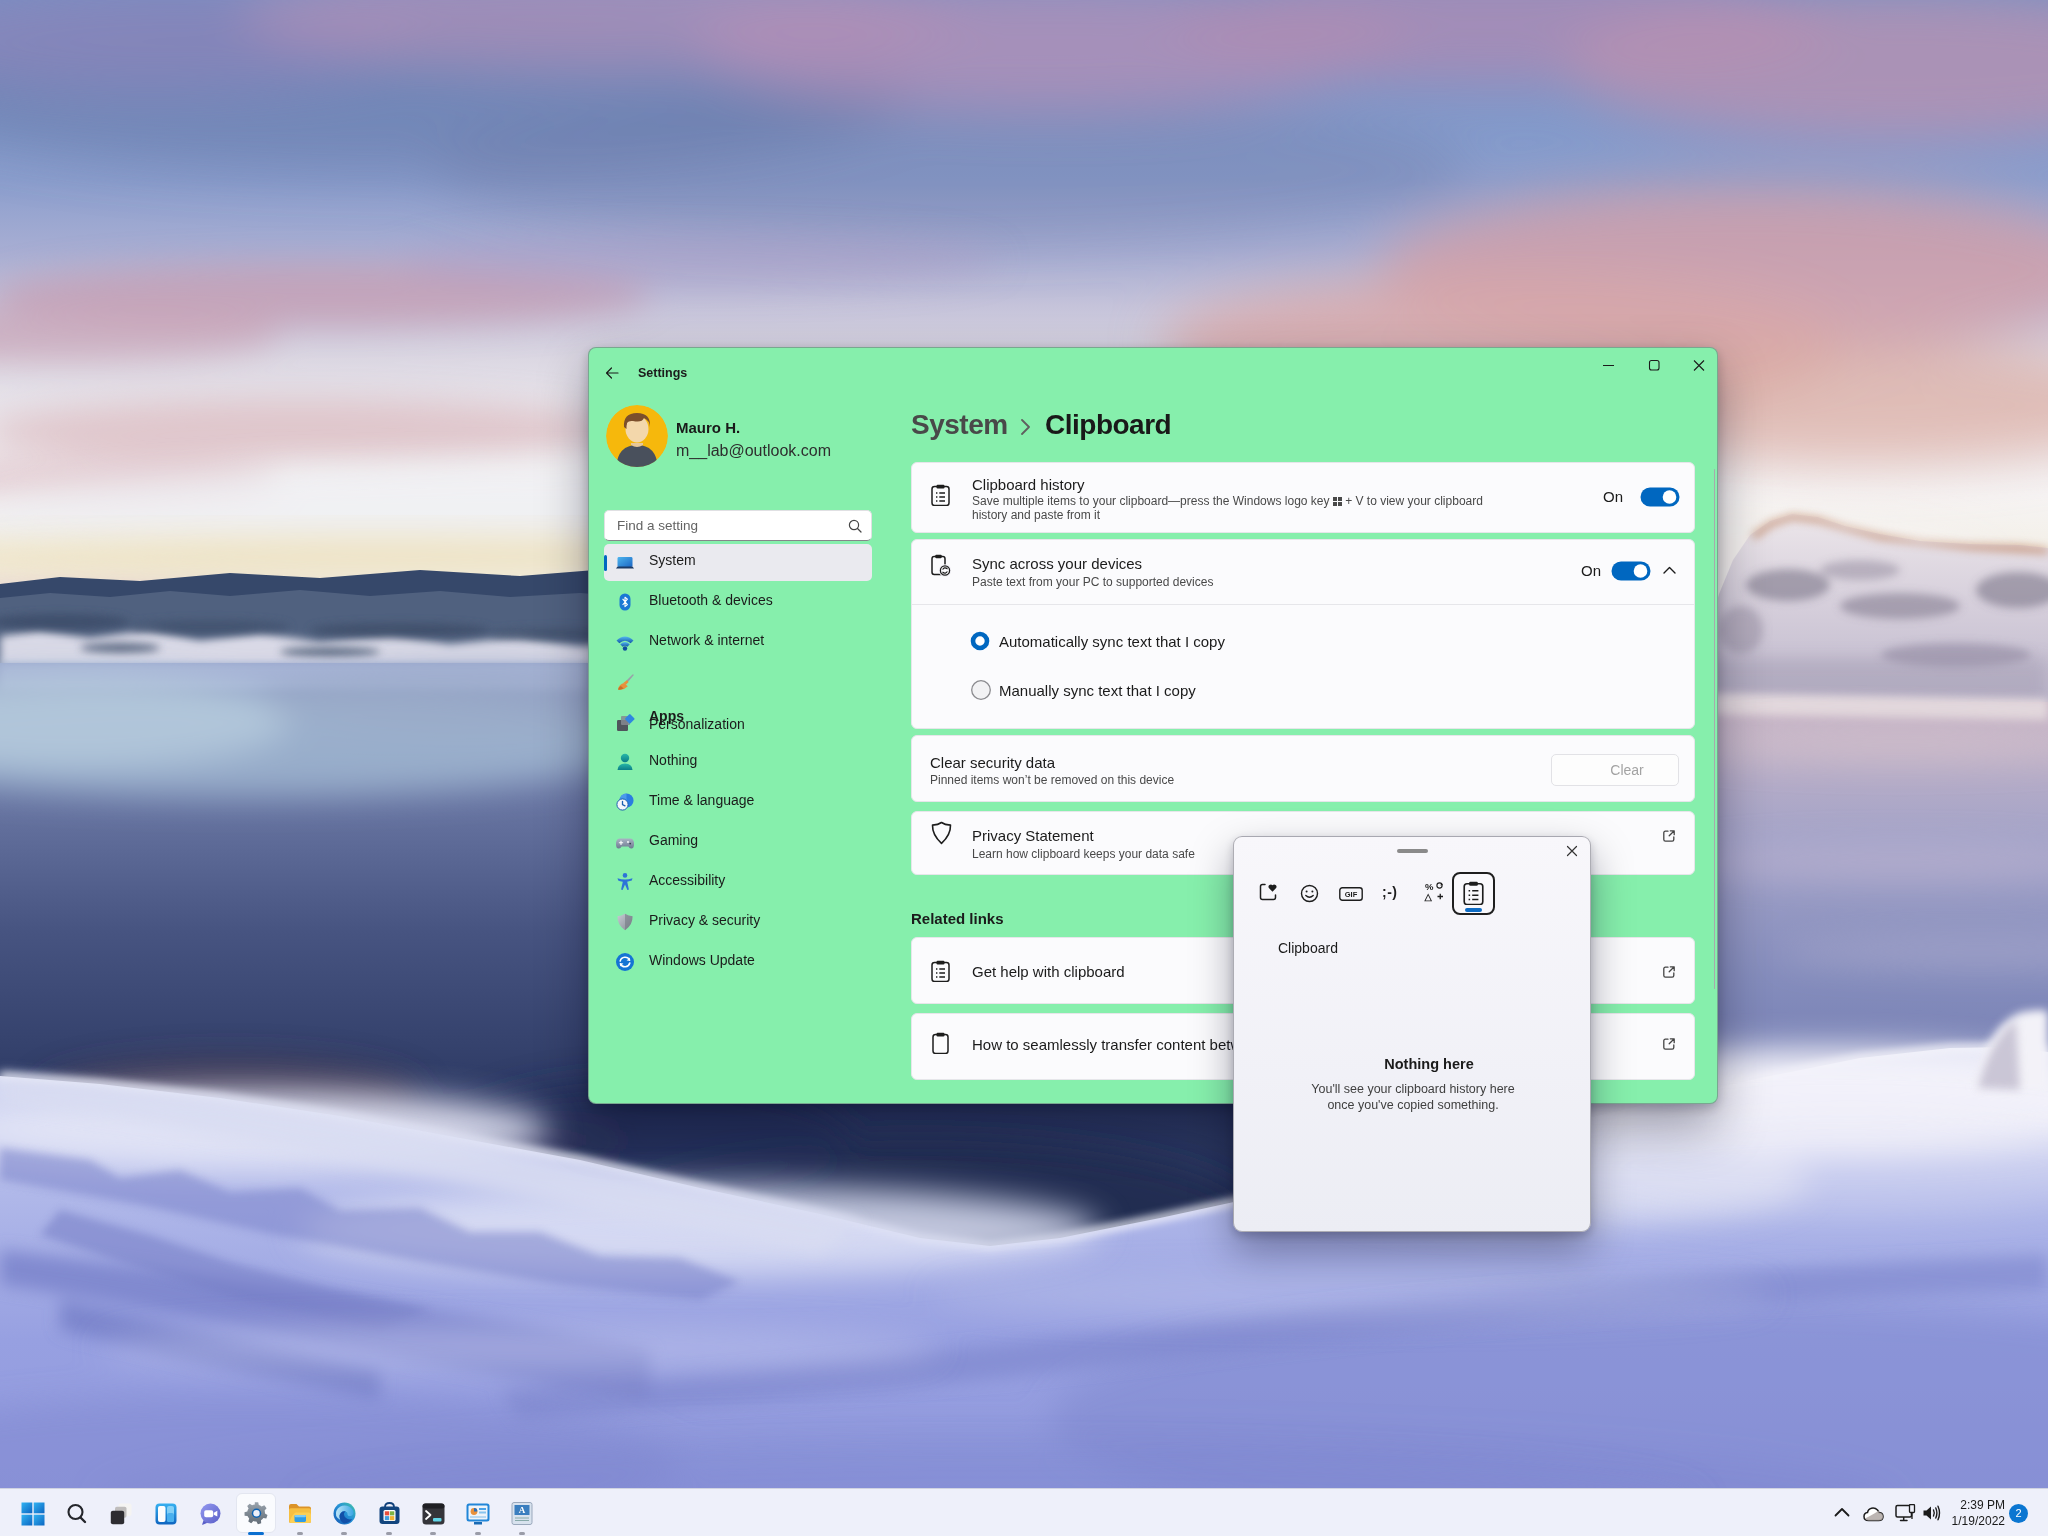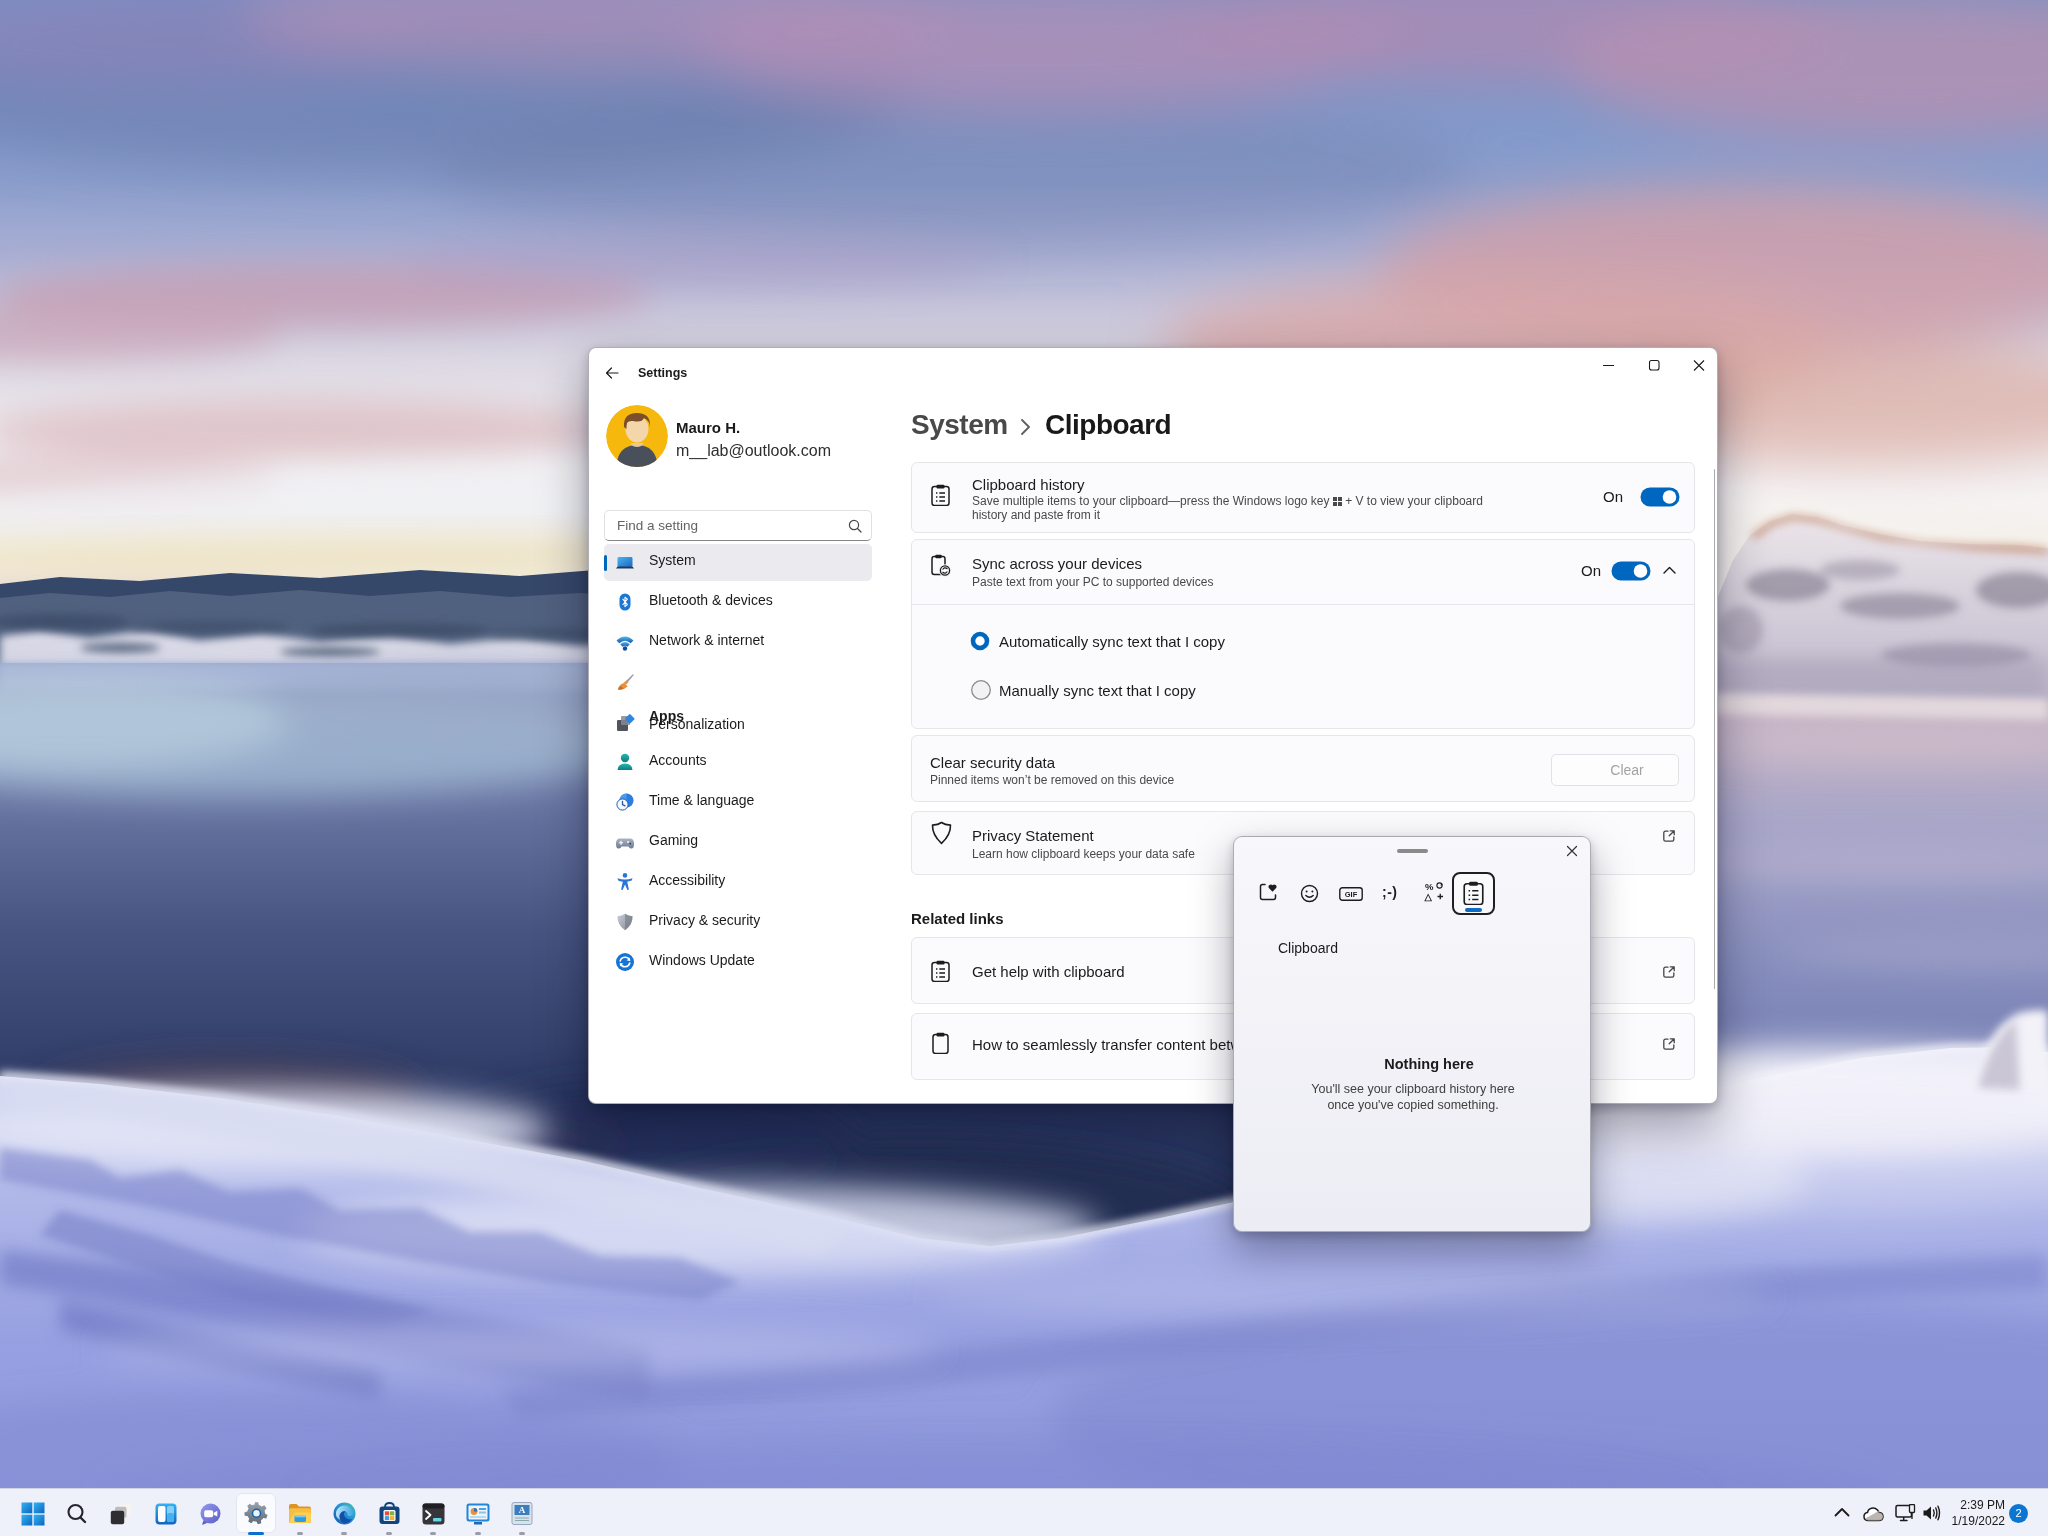--- a/index.html
+++ b/index.html
@@ -189,21 +189,21 @@
 
 <g filter="url(#b16)">
 <ellipse cx="250" cy="1465" rx="430" ry="70" fill="#7f88cf" opacity="0.5"></ellipse>
 <ellipse cx="1000" cy="1505" rx="700" ry="55" fill="#7f88cf" opacity="0.3"></ellipse>
 <ellipse cx="520" cy="1348" rx="420" ry="22" fill="#c3c8ee" opacity="0.5"></ellipse>
 <ellipse cx="1350" cy="1295" rx="420" ry="22" fill="#bfc5ec" opacity="0.4"></ellipse>
 <ellipse cx="1850" cy="1165" rx="300" ry="50" fill="#e6e6f6" opacity="0.35"></ellipse>
 </g>
 </svg>
 
-<div class="abs" id="win" style="left:588px;top:347px;width:1130px;height:757px;background:#ffffff;border:1px solid rgba(110,110,120,0.55);border-radius:8px;box-shadow:0 22px 50px rgba(0,0,30,0.38), 0 4px 12px rgba(0,0,30,0.22);overflow:hidden;">
+<div class="abs" id="win" style="left:588px;top:347px;width:1130px;height:757px;background:#86efac;border:1px solid rgba(110,110,120,0.55);border-radius:8px;box-shadow:0 22px 50px rgba(0,0,30,0.38), 0 4px 12px rgba(0,0,30,0.22);overflow:hidden;">
 
   <svg class="abs" style="left:16px;top:18px" width="14" height="14" viewBox="0 0 14 14">
         <path d="M13 7 H1.5 M1.5 7 L6.5 2 M1.5 7 L6.5 12" stroke="#1b1b1b" stroke-width="1.2" fill="none" stroke-linecap="round" stroke-linejoin="round"></path>
       </svg>
   <div class="abs" style="left:49px;top:18px;font-size:12.5px;font-weight:bold;color:#1b1b1b;">Settings</div>
 
   <svg class="abs" style="left:1008px;top:10px" width="110" height="15" viewBox="0 0 110 15">
     <path d="M6 7.5 H17" stroke="#1b1b1b" stroke-width="1.1"></path>
     <rect x="52.5" y="2.5" width="9.5" height="9.5" rx="2" stroke="#1b1b1b" stroke-width="1.1" fill="none"></rect>
     <path d="M97 2.5 L107 12.5 M107 2.5 L97 12.5" stroke="#1b1b1b" stroke-width="1.1"></path>
@@ -235,21 +235,21 @@
         </svg>
   </div>
 
   <div class="abs" style="left:15px;top:196px;width:268px;height:37px;background:#eaeaef;border-radius:5px;"></div>
   <div class="abs" style="left:15px;top:206.5px;width:3px;height:16px;background:#0067c0;border-radius:2px;"></div>
   <div class="nav-label" style="top:204px;">System</div>
   <div class="nav-label" style="top:244px;">Bluetooth &amp; devices</div>
   <div class="nav-label" style="top:284px;">Network &amp; internet</div>
   <div class="nav-label" style="top:324px;margin-top:44px;">Personalization</div>
   <div class="nav-label" style="top:360px;font-weight:bold;">Apps</div>
-  <div class="nav-label" style="top:404px;">Accounts</div>
+  <div class="nav-label" style="top:404px;">Nothing</div>
   <div class="nav-label" style="top:444px;">Time &amp; language</div>
   <div class="nav-label" style="top:484px;">Gaming</div>
   <div class="nav-label" style="top:524px;">Accessibility</div>
   <div class="nav-label" style="top:564px;">Privacy &amp; security</div>
   <div class="nav-label" style="top:604px;">Windows Update</div>
 
   <svg class="nav-ico" style="top:205px" width="20" height="20" viewBox="0 0 20 20">
     <defs>
           <linearGradient id="sysg" x1="0" y1="0" x2="1" y2="1">
             <stop offset="0" stop-color="#4db5ee"></stop>

